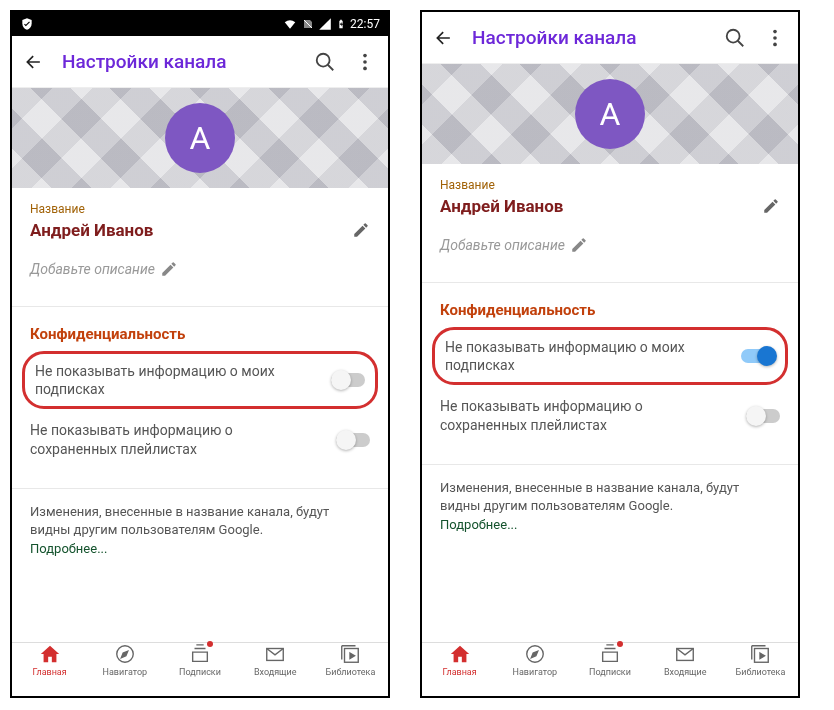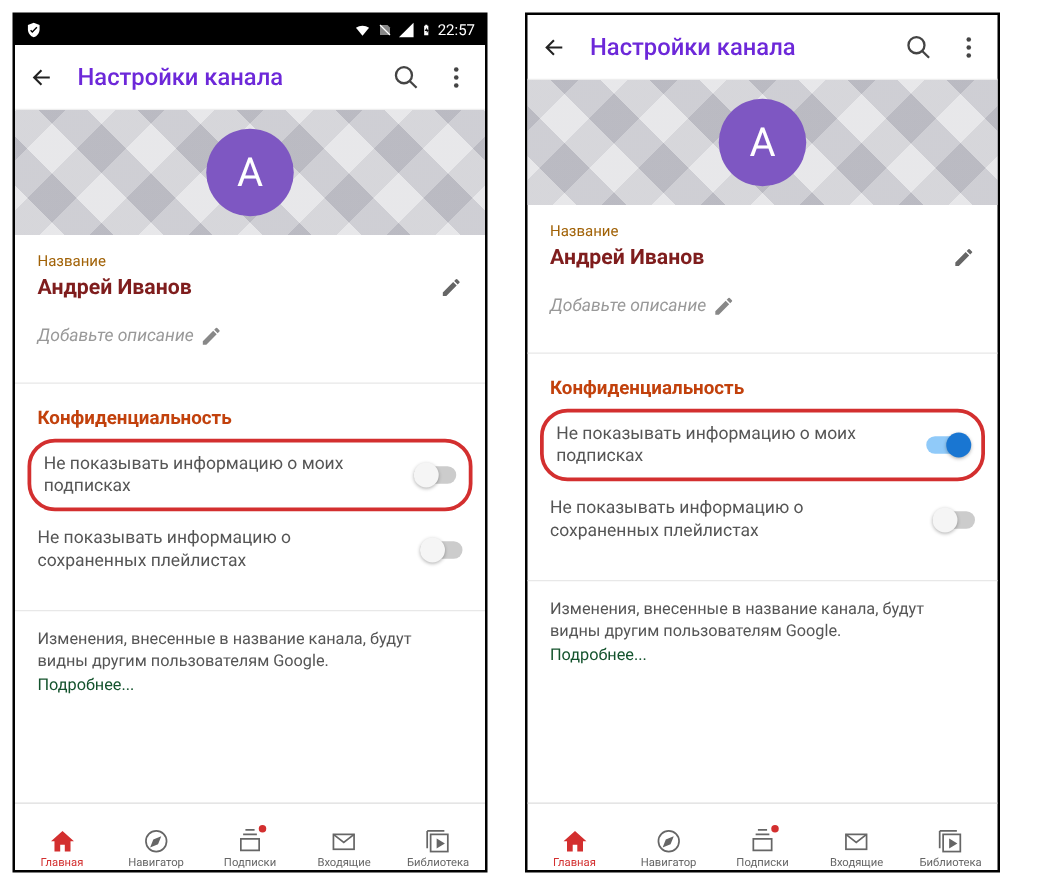--- a/index.html
+++ b/index.html
@@ -97,21 +97,21 @@
   }
   .switch.on { background: #90caf9; }
   .switch.on .thumb { background: #1976d2; left: 16px; }
   .info-text { font-size: 13px; color: #555; padding: 14px 18px 0; line-height: 1.4; }
   .link { color: #14532d; font-size: 13px; padding: 2px 18px 8px; }
   .bottomnav {
     display: flex; border-top: 1px solid #ddd; height: 54px;
     margin-top: auto;
   }
   .navitem {
-    flex: 1; display: flex; flex-direction: column; align-items: center; justify-content: flex-end;
+    flex: 1; display: flex; flex-direction: column; align-items: center; justify-content: flex-start;
     font-size: 9px; color: #666; gap: 2px;
   }
   .navitem.active { color: #d32f2f; }
   .navitem .nav-icon { width: 22px; height: 22px; position: relative; }
   .dot {
     position: absolute; top: -2px; right: -2px; width: 6px; height: 6px;
     background: #d32f2f; border-radius: 50%;
   }
   svg { display: block; }
 </style>

